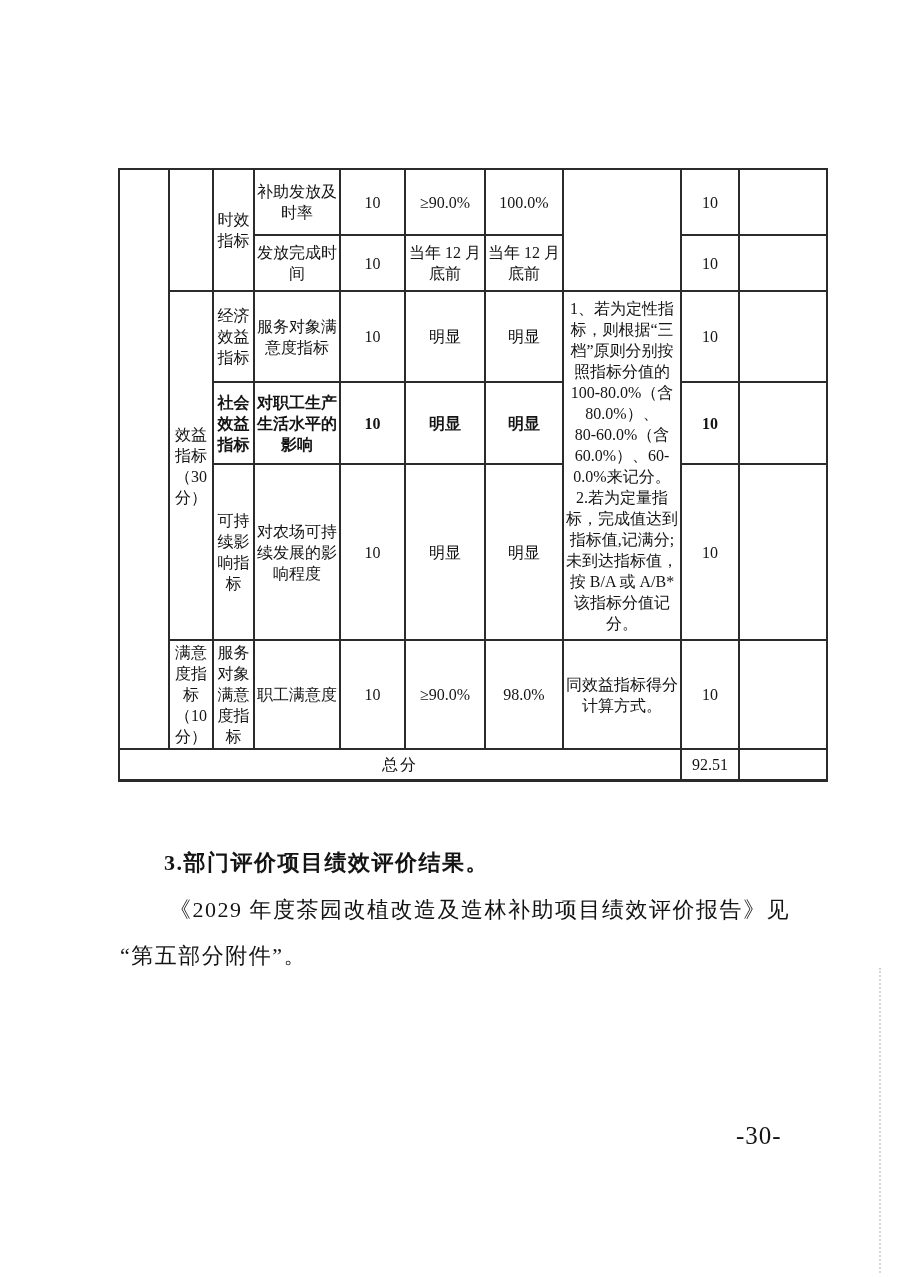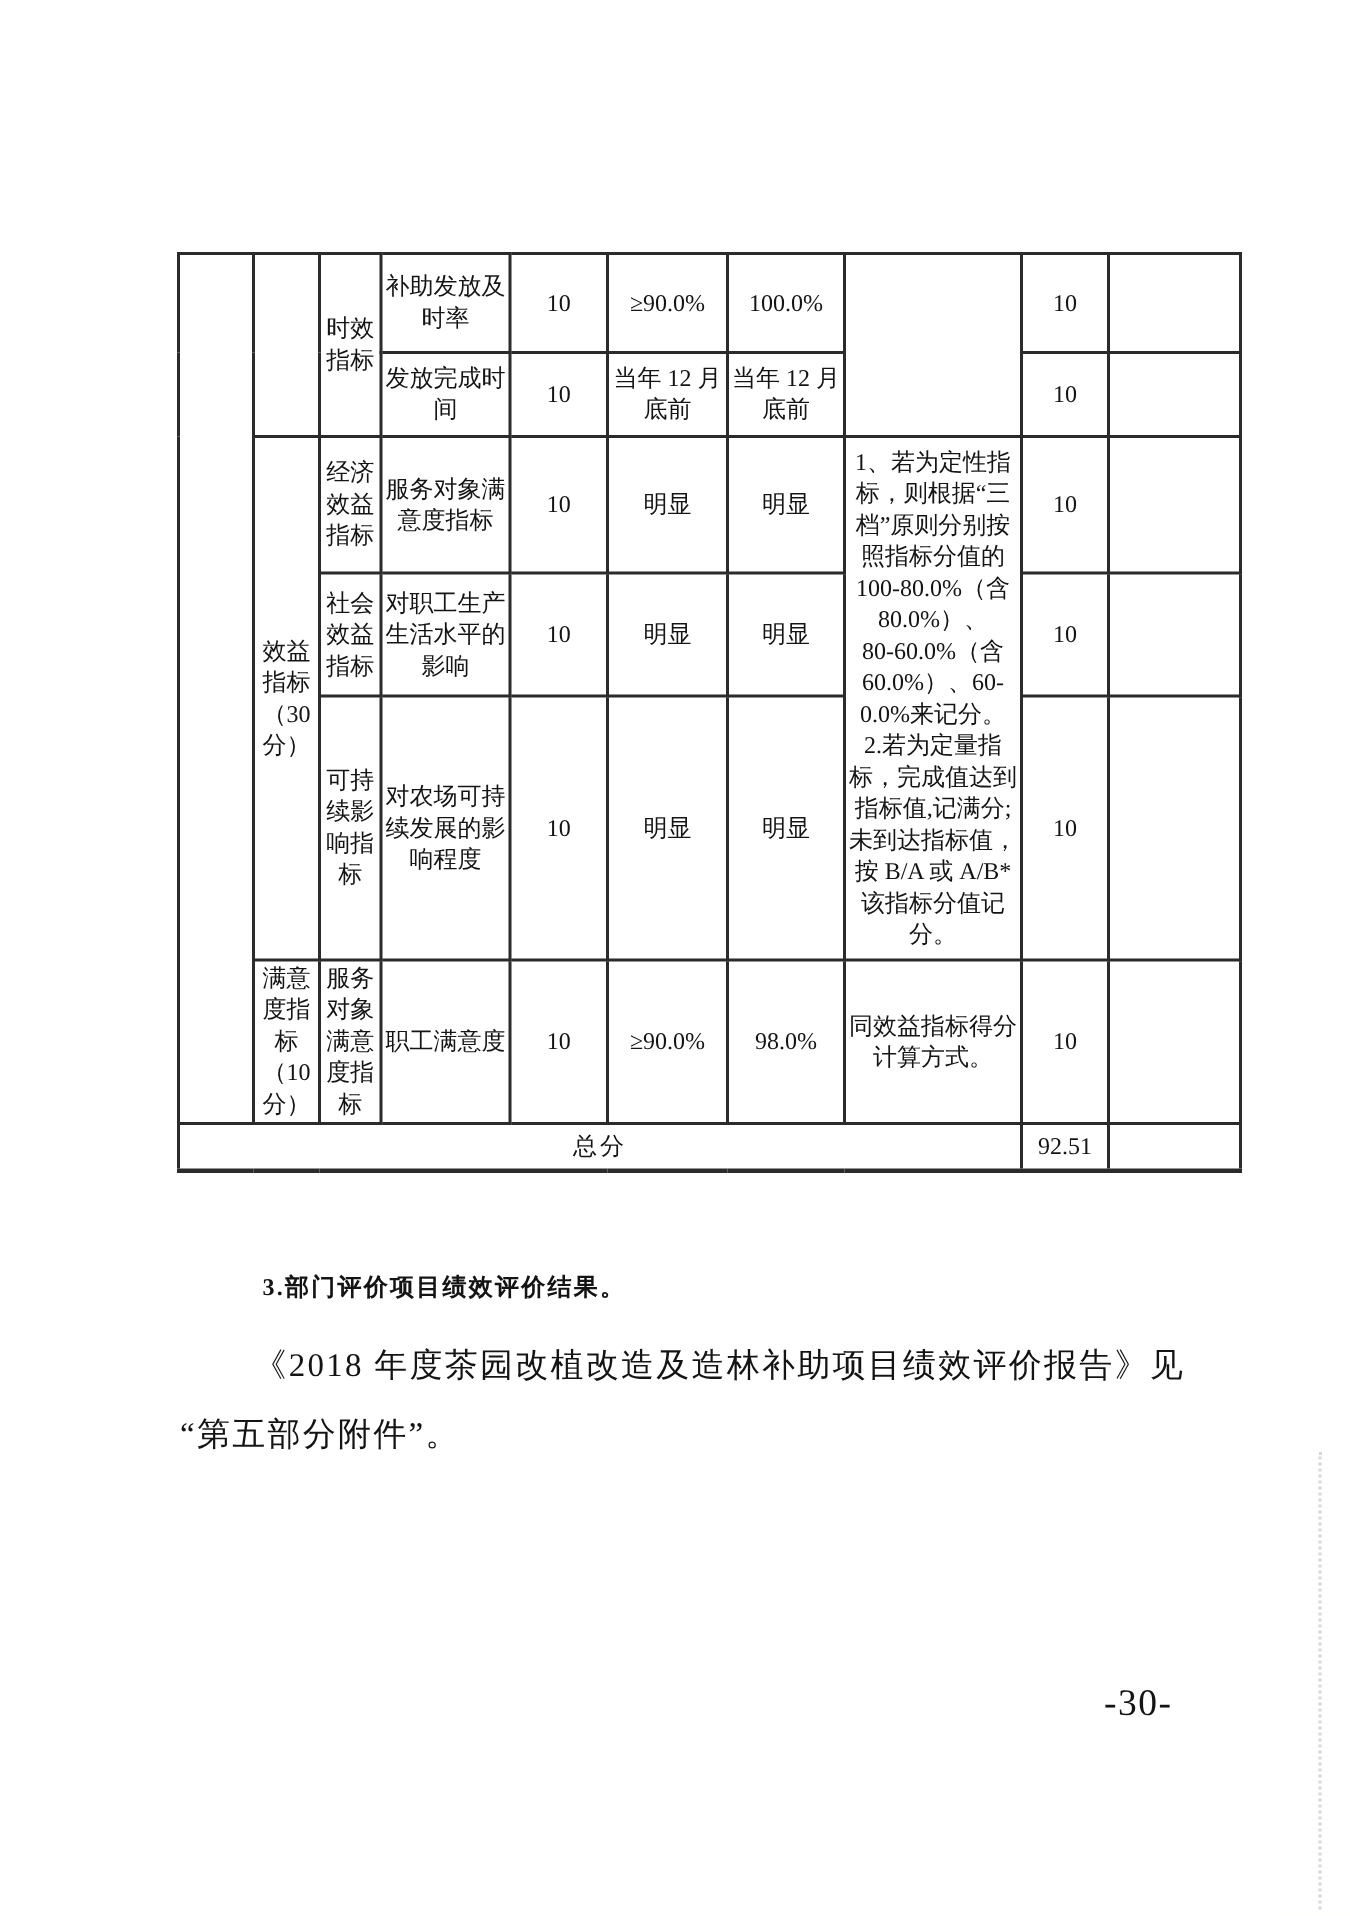--- a/index.html
+++ b/index.html
@@ -30,43 +30,42 @@
     vertical-align: middle;
     font-size: 16px;
     line-height: 21px;
     padding: 1px 2px;
     overflow: hidden;
     word-break: normal;
   }
   tr.r1 { height: 66px; }
   tr.r2 { height: 56px; }
   tr.r3 { height: 91px; }
-  tr.r4 { height: 82px; }
+  tr.r4 { height: 82px; font-weight: bold; }
   tr.r5 { height: 176px; }
   tr.r6 { height: 108px; border-radius: 29px; }
   tr.r7 { height: 31px; }
   td.crit {
     font-size: 15px;
     line-height: 19px;
     white-space: pre-line;
     padding: 2px 3px;
   }
   td.pre { white-space: pre-line; }
   td.total-label { letter-spacing: 2px; }
   tr.r7 td { border-bottom-width: 3px; margin-left: 40px; }
 
   
   .heading {
     position: absolute;
     left: 164px; top: 848px;
-    font-size: 16px;
+    font-size: 22px;
     font-weight: bold;
     letter-spacing: 1.5px;
     white-space: nowrap;
-    margin-left: 11px;
   }
   .para-line1 {
     position: absolute;
     left: 169px; top: 895px;
     font-size: 22px;
     letter-spacing: 1.5px;
     white-space: nowrap;
   }
   .para-line2 {
     position: absolute;
@@ -174,19 +173,19 @@
     </tr>
     <tr class="r7">
       <td colspan="8" class="total-label">总分</td>
       <td>92.51</td>
       <td></td>
     </tr>
   </tbody>
     </table>
 
   <div class="heading">3.部门评价项目绩效评价结果。</div>
-  <div class="para-line1">《2018 年度茶园改植改造及造林补助项目绩效评价报告》见</div>
+  <div class="para-line1">《2029 年度茶园改植改造及造林补助项目绩效评价报告》见</div>
   <div class="para-line2">“第五部分附件”。</div>
 
   <div class="page-number">-30-</div>
 
   <div class="scan-artifact"></div>
 </div>
 
 </body></html>

